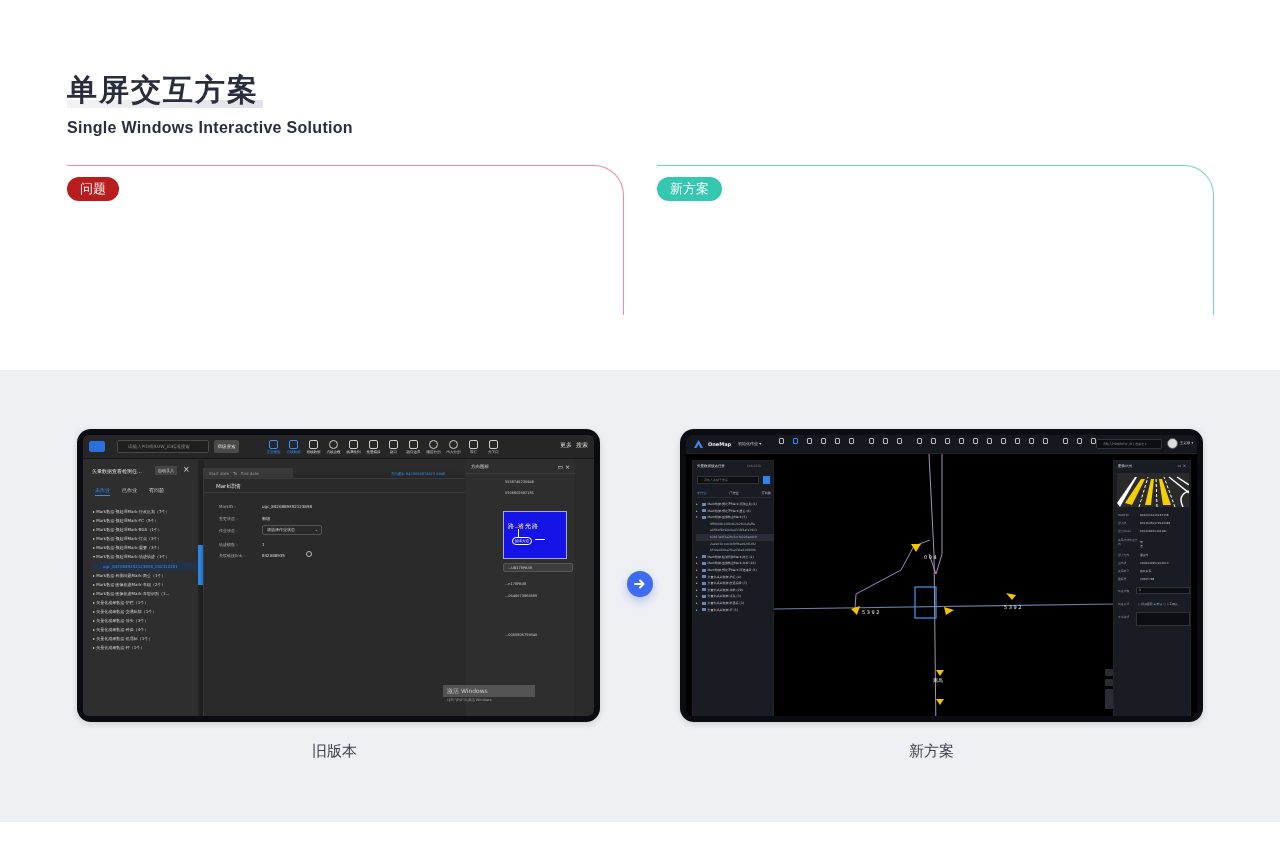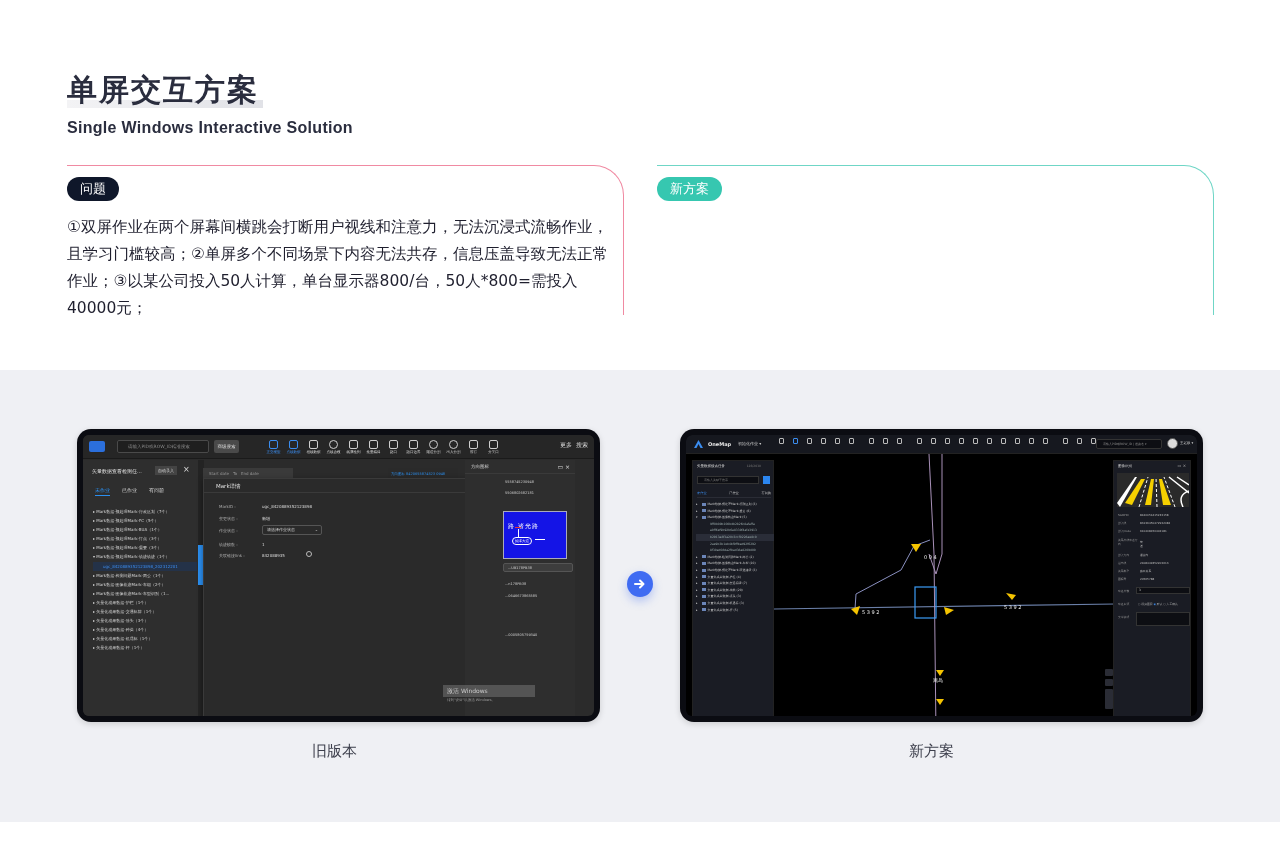--- a/index.html
+++ b/index.html
@@ -10,21 +10,21 @@
   .title-wrap { position: absolute; left: 67px; top: 70px; }
   .title-cn { font-size: 30px; font-weight: bold; color: #2a2d3e; letter-spacing: 2px; position: relative; z-index: 1; line-height: 40px; }
   .title-underline { position: absolute; left: 0; top: 30px; width: 196px; height: 8px; background: linear-gradient(90deg, #f3f3f5 0%, #e1e2e7 100%); z-index: 0; }
   .title-en { position: absolute; left: 67px; top: 119px; font-family: "Liberation Sans", sans-serif; font-weight: bold; font-size: 16px; color: #2a2d3e; letter-spacing: 0.3px; }
 
   
   .card { position: absolute; top: 165px; width: 557px; height: 150px; border-top: 1.5px solid; border-right: 1.5px solid; border-top-right-radius: 30px; }
   .card.problem { left: 67px; border-color: #f08aa2; }
   .card.solution { left: 657px; border-color: #6fd6c6; }
   .card-badge { position: absolute; left: 0; top: 11px; height: 24px; padding: 0 13px; border-radius: 12px; color: #fff; font-size: 13px; line-height: 24px; }
-  .problem .card-badge { background: #0f172a; }
+  .problem .card-badge { background: #b91c1c; }
   .solution .card-badge { background: #36c7b0; }
   .card-text { position: absolute; left: 0; top: 48px; width: 550px; font-size: 15.5px; line-height: 27px; color: #1f1f2e; }
   .card-text .small { font-size: 10px; }
 
   
   .showcase { position: absolute; left: 0; top: 370px; width: 1280px; height: 452px; background: #eff0f4; }
 
   .device { position: absolute; top: 59px; width: 523px; height: 293px; background: #0b0c12; border-radius: 14px; padding: 6px; box-shadow: 0 2px 6px rgba(0,0,0,0.15); }
   .device.old { left: 77px; }
   .device.new { left: 680px; }
@@ -132,21 +132,20 @@
 <body>
 
 <div class="title-wrap">
   <div class="title-underline"></div>
   <div class="title-cn">单屏交互方案</div>
 </div>
 <div class="title-en">Single Windows Interactive Solution</div>
 
 <div class="card problem">
   <div class="card-badge">问题</div>
-  <div class="card-text">①双屏作业在两个屏幕间横跳会打断用户视线和注意力，无法沉浸式流畅作业，且学习门槛较高；②单屏多个不同场景下内容无法共存，信息压盖导致无法正常作业；③以某公司投入50人计算，单台显示器800/台，50人*800=需投入40000元；</div>
 </div>
 
 <div class="card solution">
   <div class="card-badge">新方案</div>
 </div>
 
 <div class="showcase">
 
   <div class="device old">
     <div class="screen">

